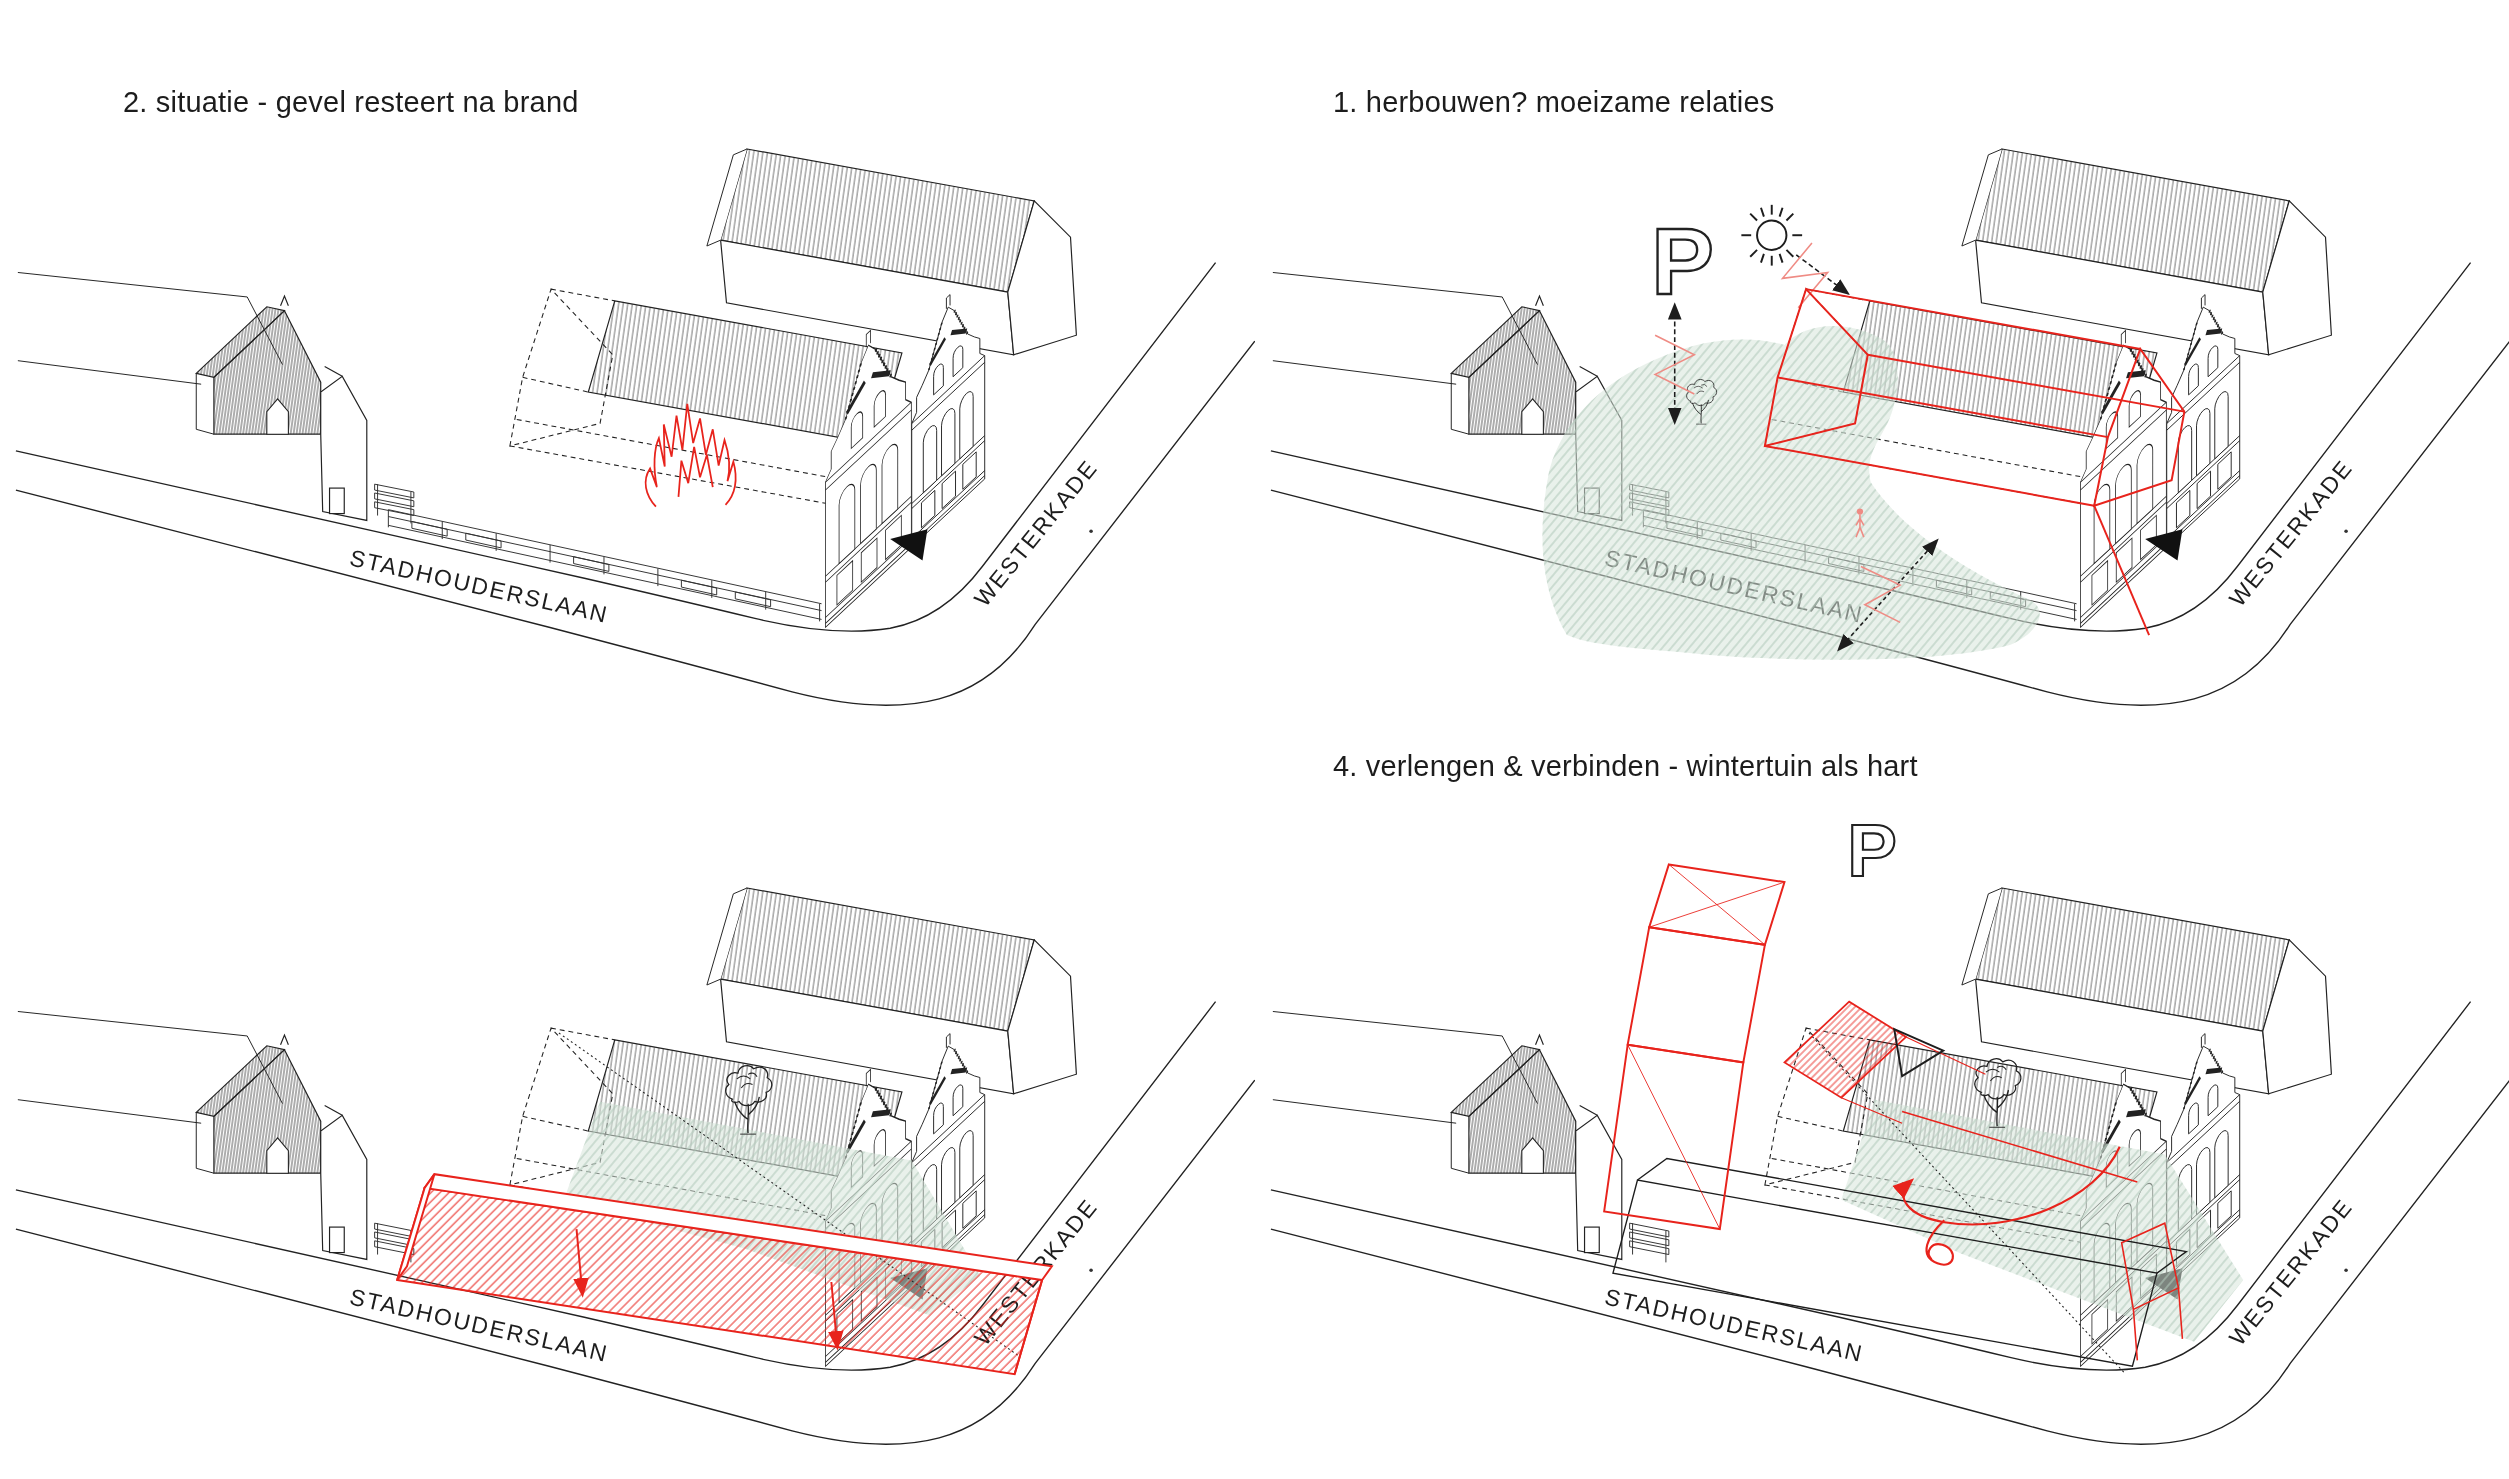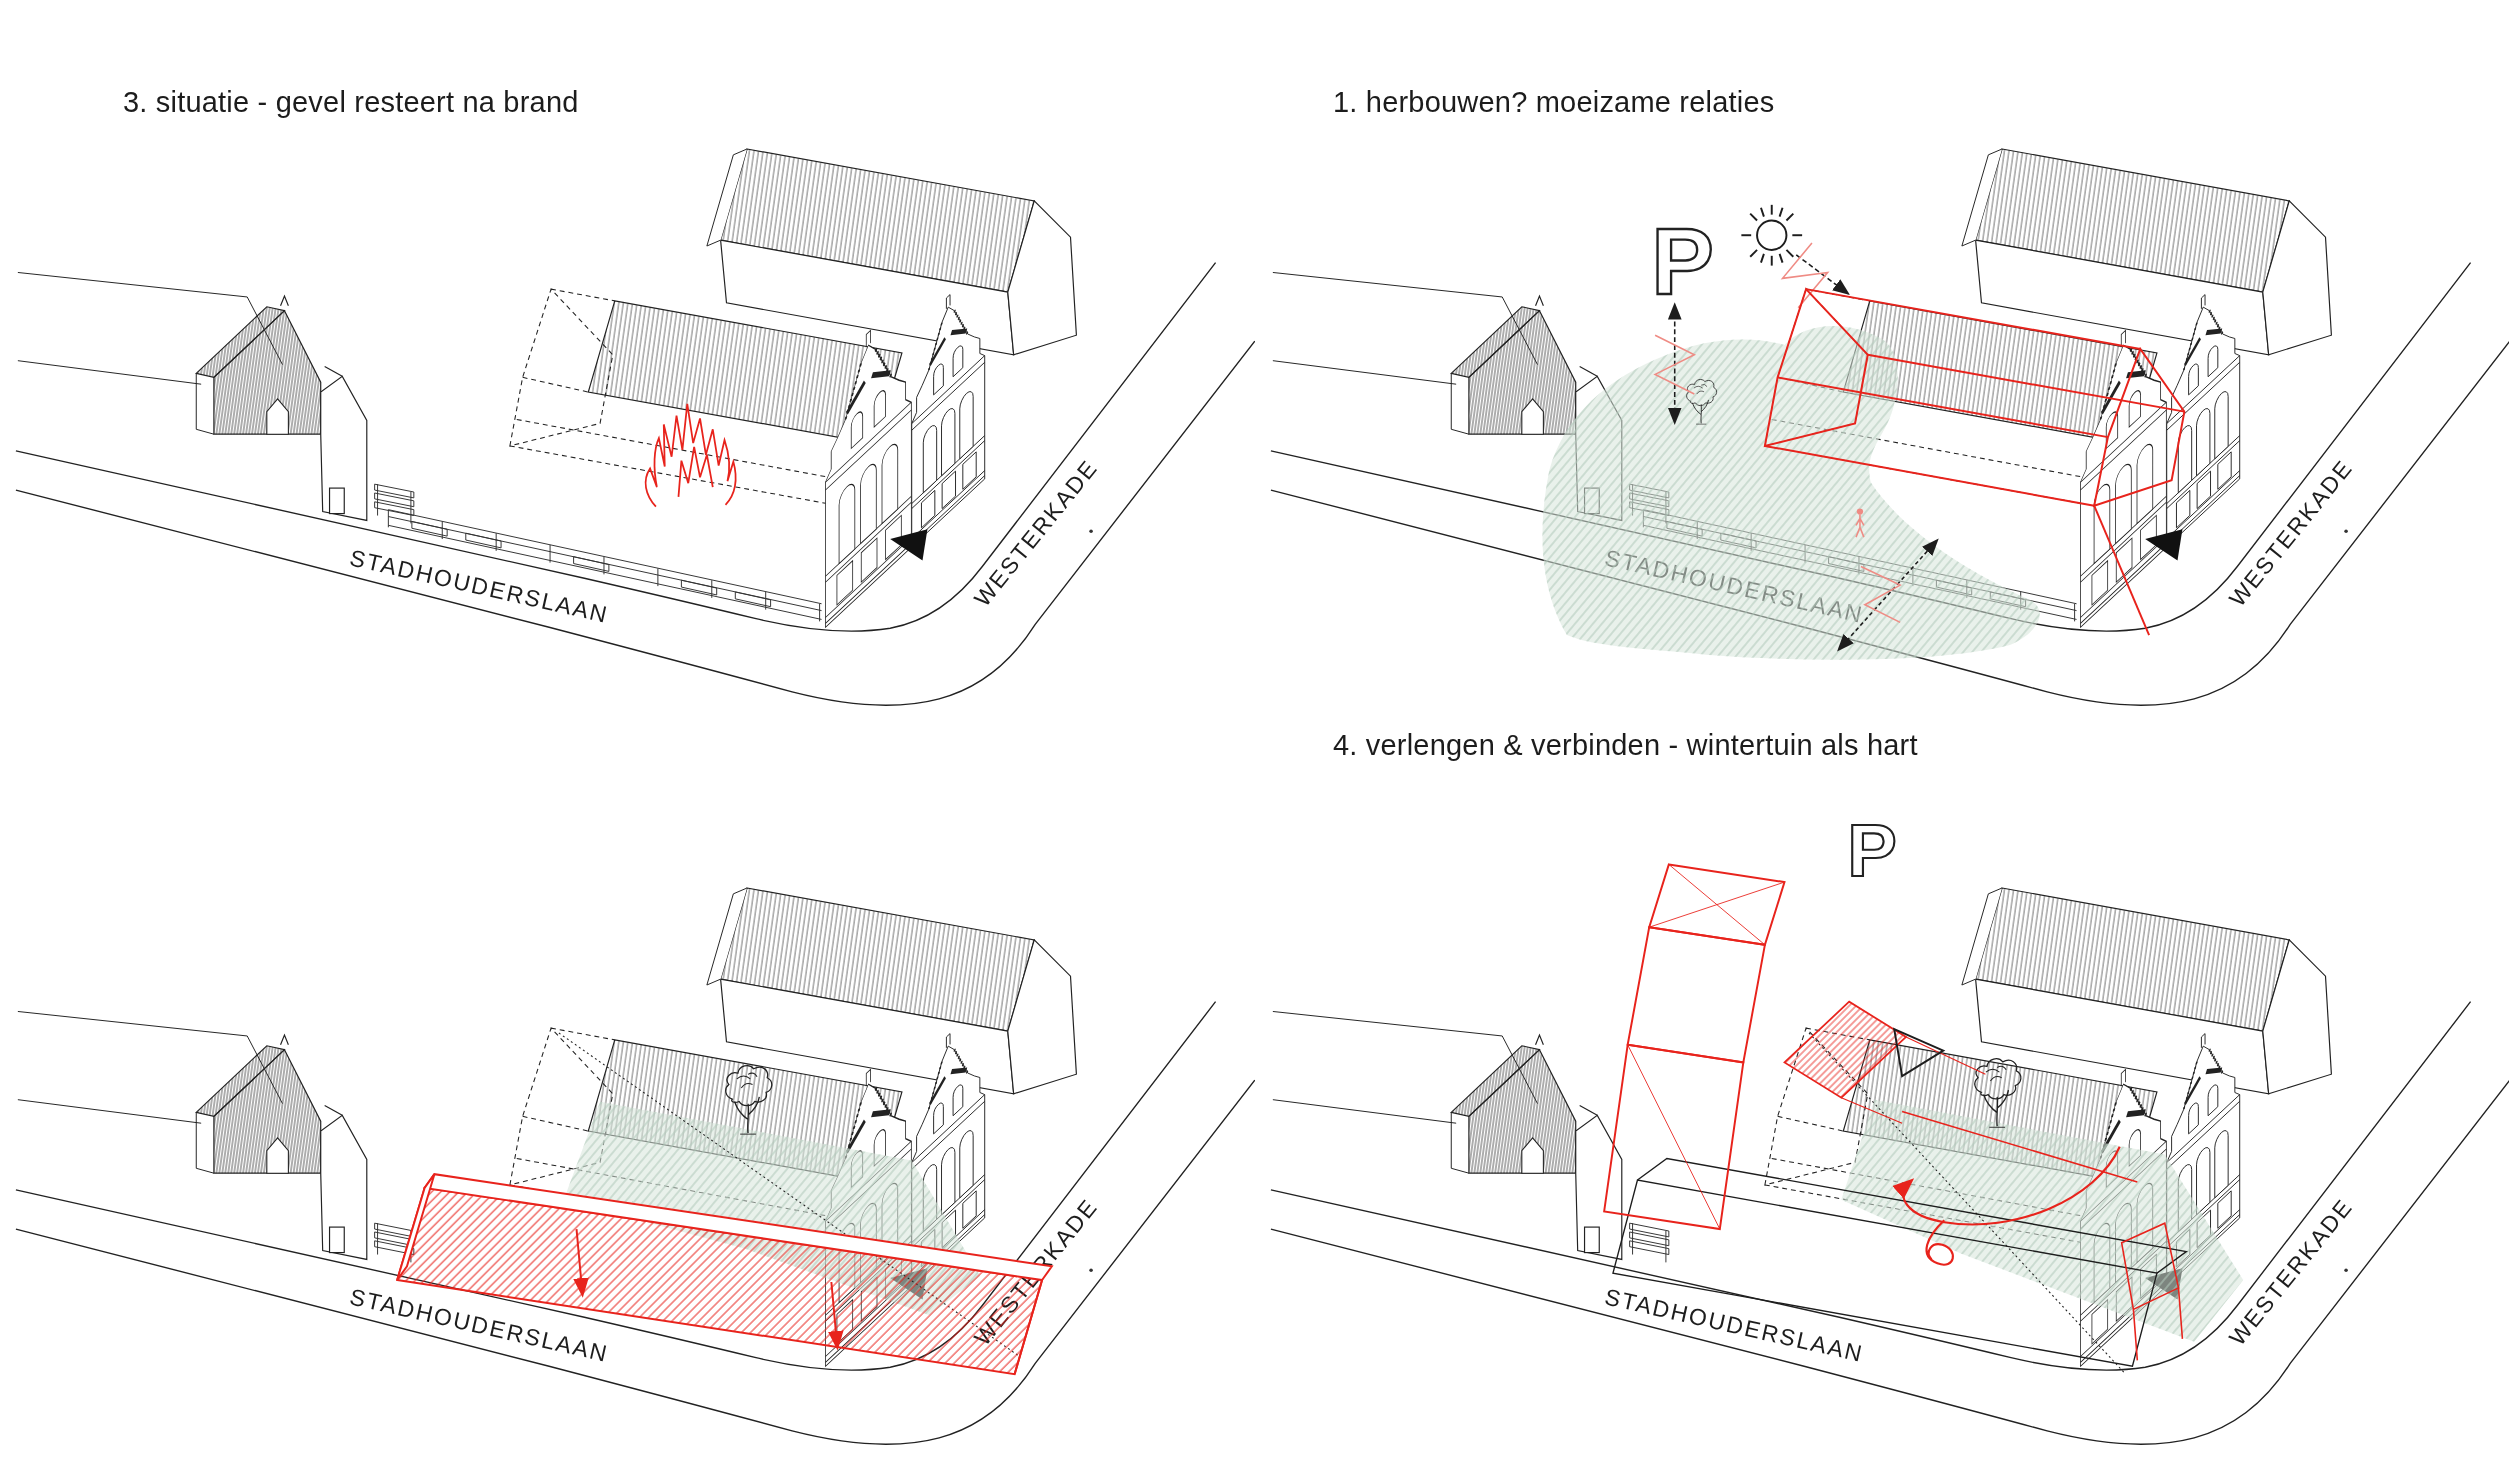--- a/index.html
+++ b/index.html
@@ -136,21 +136,21 @@
 
         <polygon points="908,550 946,540 941,572" fill="#111111"></polygon>
         <circle cx="1113" cy="542" r="1.8" fill="#333333"></circle>
 
         <text x="487" y="606" transform="rotate(12.7 487 606)" text-anchor="middle" font-size="23.5" letter-spacing="2" fill="#1d1d1d">STADHOUDERSLAAN</text>
         <text x="1063" y="549" transform="rotate(-51 1063 549)" text-anchor="middle" font-size="23.5" letter-spacing="2" fill="#1d1d1d">WESTERKADE</text>
       </g>
     </defs>
   </svg>
 
-  <div class="panel-title" style="left:123px;top:86px">3. situatie - gevel resteert na brand</div>
+  <div class="panel-title" style="left:123px;top:86px">2. situatie - gevel resteert na brand</div>
   <svg class="panel-svg" style="left:0;top:0" viewBox="0 0 1280 754">
     <use href="#base-scene"></use>
     <use href="#fence"></use>
     <g stroke="#e8231c" stroke-width="1.8" fill="none">
       <path d="M669,517 C658,505 655,490 663,478 L670,497 C666,477 667,458 672,447 L678,476 L677,433 L685,466 L690,424 L696,459 L701,412 L707,452 L714,427 L720,464 L727,438 L733,475 L739,449 C744,464 745,479 742,491 L748,471 C753,489 750,505 740,515"></path>
       <path d="M692,507 L695,470 L702,493 L708,456 L714,487 L721,464 L727,497"></path>
     </g>
   </svg>
 
   <div class="panel-title" style="left:1333px;top:86px">1. herbouwen? moeizame relaties</div>
@@ -201,21 +201,21 @@
       <polygon points="433,458 1063,552 1073,538 443,444" fill="#ffffff"></polygon>
       <polygon points="405,552 433,458 443,444 415,538" fill="#ffffff"></polygon>
       <path d="M1035,648 L1063,552" fill="none"></path>
     </g>
     <g stroke="#e8231c" stroke-width="2" fill="none">
       <line x1="588" y1="500" x2="594" y2="566" marker-end="url(#mR)"></line>
       <line x1="848" y1="554" x2="854" y2="620" marker-end="url(#mR)"></line>
     </g>
   </svg>
 
-  <div class="panel-title" style="left:1333px;top:729px">4. verlengen &amp; verbinden - wintertuin als hart</div>
+  <div class="panel-title" style="left:1333px;top:750px">4. verlengen &amp; verbinden - wintertuin als hart</div>
   <svg class="panel-svg" style="left:1255px;top:739px" viewBox="0 0 1280 754">
     <use href="#base-scene"></use>
     <g>
       <polygon points="598,470 632,368 928,424 1008,552 958,615 720,525" fill="#d7e5da" fill-opacity="0.55"></polygon>
       <polygon points="598,470 632,368 928,424 1008,552 958,615 720,525" fill="url(#hatchGreen)" fill-opacity="0.9"></polygon>
     </g>
     <use href="#tree" transform="translate(757,395) scale(1.15)"></use>
     <path d="M565,300 L888,648" stroke="#222222" stroke-width="1.1" stroke-dasharray="2 3" fill="none"></path>
     <g stroke="#1d1d1d" stroke-width="1.4" fill="none">
       <path d="M365,545 L390,450 L920,545 L895,640 Z"></path>

